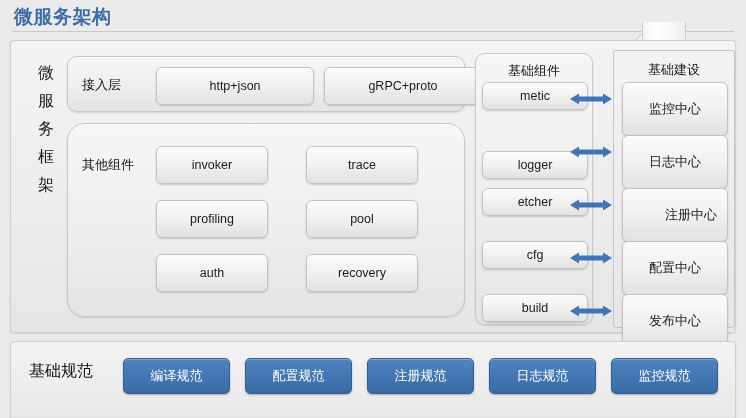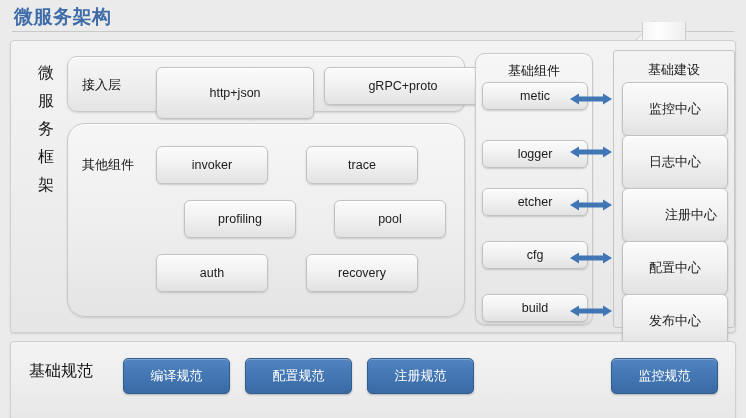--- a/index.html
+++ b/index.html
@@ -92,38 +92,38 @@
     box-shadow: 0 1px 2px rgba(0,0,0,0.17), inset 0 1px 0 #ffffff;
     display: flex;
     align-items: center;
     justify-content: center;
     font-size: 12.5px;
     color: #1b1b1b;
   }
   .box.cn { font-size: 13px; }
 
   
-  #box-http  { left: 88px;  top: 10px; width: 158px; height: 52px; }
+  #box-http  { left: 88px;  top: 10px; width: 158px; height: 38px; }
   #box-grpc  { left: 256px; top: 10px; width: 158px; height: 38px; }
 
   
   .others-box { width: 112px; height: 38px; }
   .others-col1 { left: 88px; }
   .others-col2 { left: 238px; }
   .others-r1 { top: 22px; }
-  .others-r2 { top: 76px; margin-left: 28px; }
+  .others-r2 { top: 76px; }
   .others-r3 { top: 130px; }
 
   
   .base-box { left: 6px; width: 106px; height: 28px; }
   
   .infra-box { left: 8px; width: 106px; height: 54px; }
 
   .row-1 { top: 28px; }
-  .row-2 { top: 86px; }
+  .row-2 { top: 97px; }
   .row-3 { top: 134px; }
   .row-4 { top: 187px; }
   .row-5 { top: 240px; }
 
   .irow-1 { top: 31px; }
   .irow-2 { top: 84px; }
   .irow-3 { top: 137px; padding-left: 32px; }
   .irow-4 { top: 190px; }
   .irow-5 { top: 243px; }
 
@@ -287,14 +287,15 @@
   <svg width="42" height="14" viewBox="0 0 42 14">
     <path d="M0 7 L9 1.5 L9 4.5 L33 4.5 L33 1.5 L42 7 L33 12.5 L33 9.5 L9 9.5 L9 12.5 Z" fill="#4176b5"></path>
   </svg>
 </div>
 
 <div class="frame" id="norms-frame">
   <div id="norms-title">基础规范</div>
   <div class="btn-blue nb-1">编译规范</div>
   <div class="btn-blue nb-2">配置规范</div>
   <div class="btn-blue nb-3">注册规范</div>
+  <div class="btn-blue nb-4">日志规范</div>
   <div class="btn-blue nb-5">监控规范</div>
 </div>
 
 </body></html>

